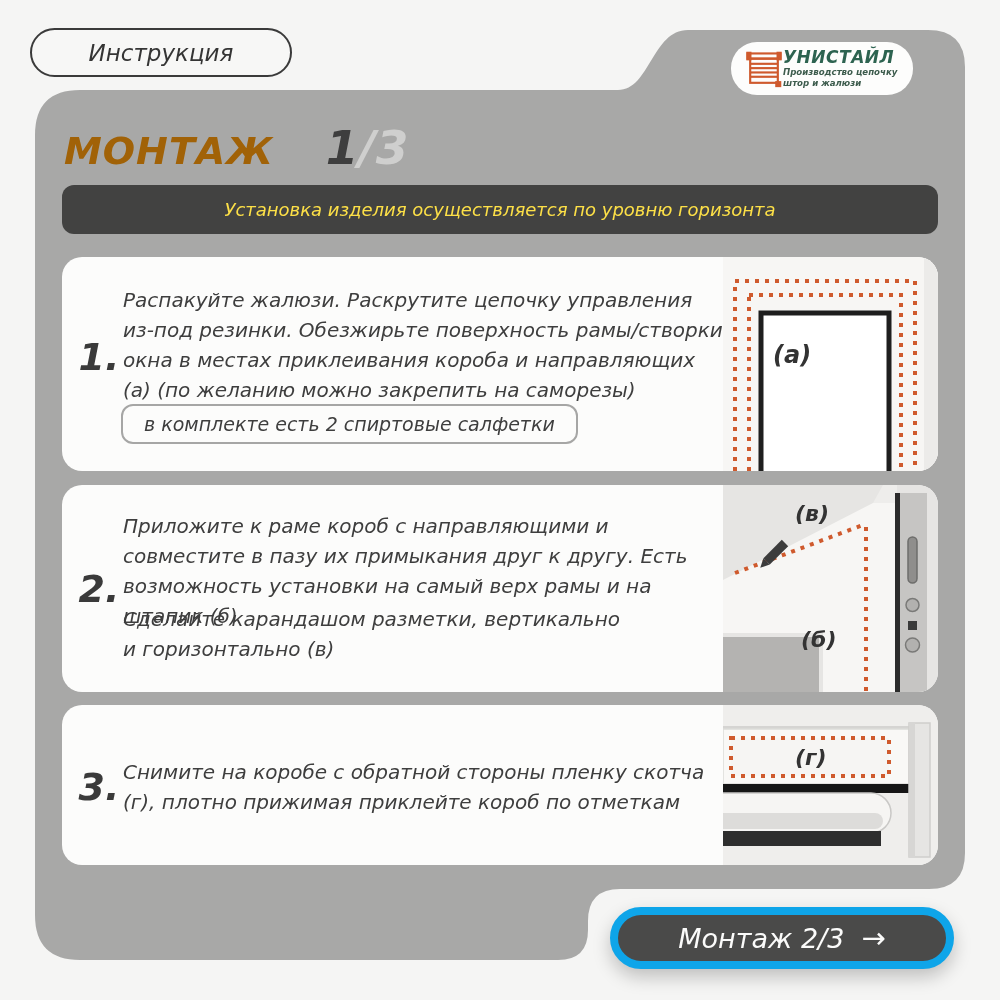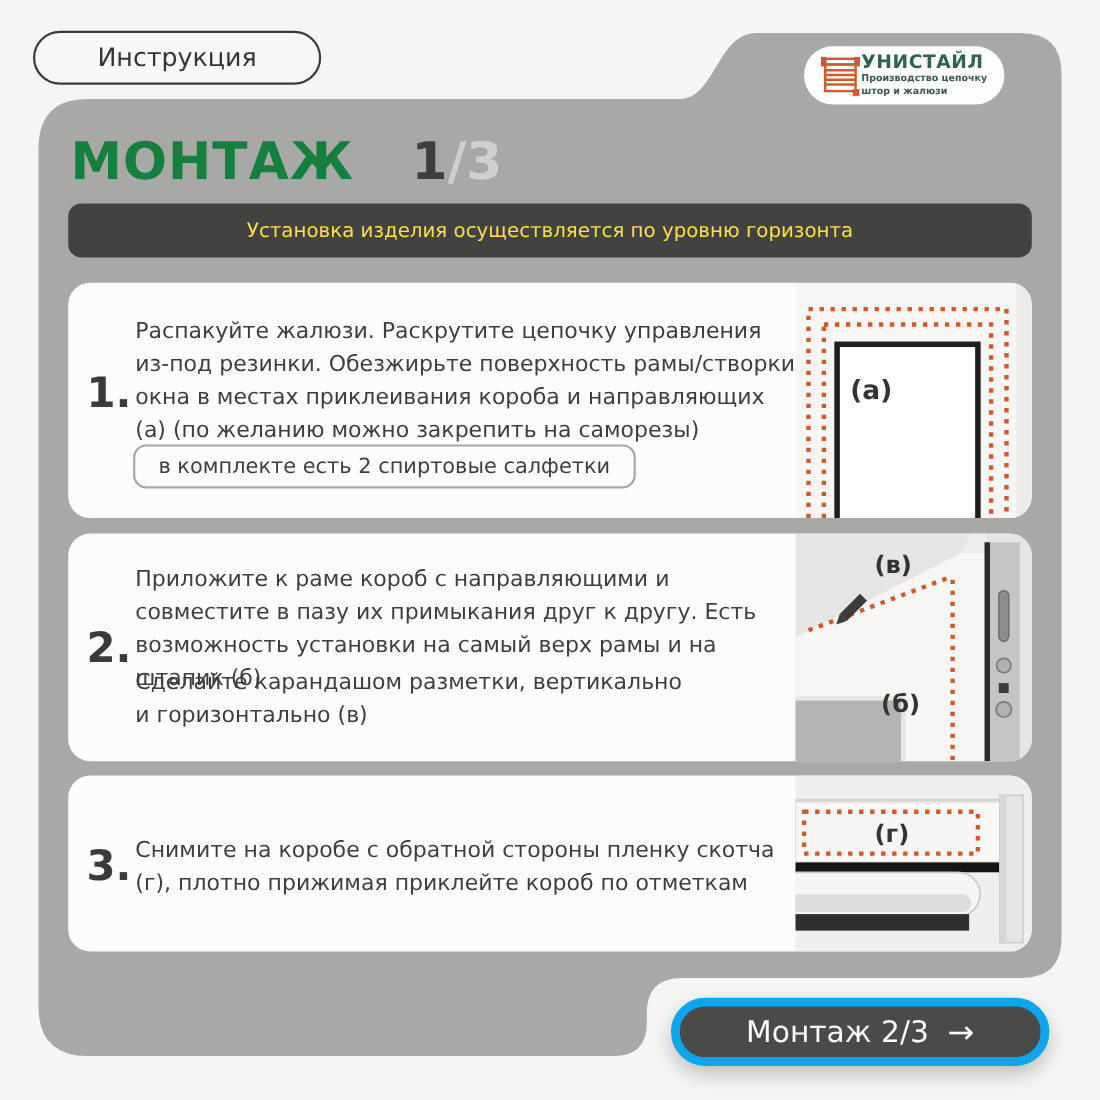--- a/index.html
+++ b/index.html
@@ -1,38 +1,38 @@
 <!DOCTYPE html>
 <html><head>
 <meta charset="utf-8">
 <style>
   * { margin:0; padding:0; box-sizing:border-box; }
   html,body { width:1000px; height:1000px; }
   body { font-family:"DejaVu Sans", sans-serif; background:#f5f5f4; position:relative; overflow:hidden; }
-  .stage { position:absolute; inset:0; width:916px; height:1000px; }
+  .stage { position:absolute; inset:0; width:916px; height:1000px;font-style:italic; }
 
   
   .container-shape { position:absolute; left:0; top:0; width:1000px; height:1000px; z-index:0; }
 
   
   .instr-btn { position:absolute; left:30px; top:28px; width:262px; height:49px;
     border:2.5px solid #3a3a3a; border-radius:25px; background:#f7f7f6;
     display:flex; align-items:center; justify-content:center;
     font-size:23px; color:#353535; z-index:3; cursor:pointer; }
   .logo-pill { position:absolute; left:731px; top:42px; width:182px; height:53px;
     background:#fdfdfc; border-radius:26px; z-index:3;
     display:flex; align-items:center; padding:0 14px; gap:0; }
   .logo-icon { width:38px; height:38px; flex:0 0 auto; }
   .logo-text { display:flex; flex-direction:column; line-height:1.05; }
   .logo-name { font-size:17px; font-weight:bold; color:#2d6350; letter-spacing:.5px; }
   .logo-tagline { font-size:8.6px; font-weight:bold; color:#3c5b4c; margin-top:2px; }
 
   
   .title-row { position:absolute; left:64px; top:120px; z-index:2; display:flex; align-items:baseline; }
-  .title-main { font-size:47px; font-weight:bold; color:#15803d; letter-spacing:1px;text-align:center; }
+  .title-main { font-size:38px; font-weight:bold; color:#a16207; letter-spacing:1px;text-align:center; }
   .title-step { font-size:47px; font-weight:bold; margin-left:52px; }
   .step-cur { color:#3e3e3e; }
   .step-rest { color:#cfcfce; }
 
   
   .banner { position:absolute; left:62px; top:185px; width:876px; height:49px;
     background:#424241; border-radius:12px; z-index:2;
     display:flex; align-items:center; justify-content:center;
     color:#fde047; font-size:18px; }
 

